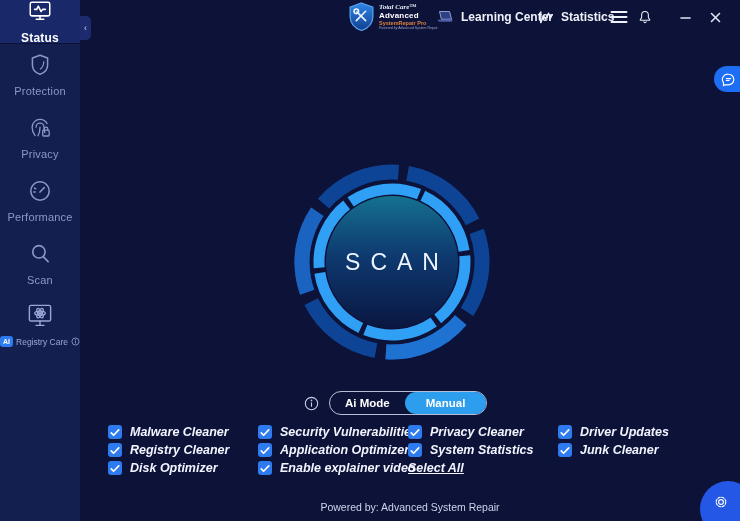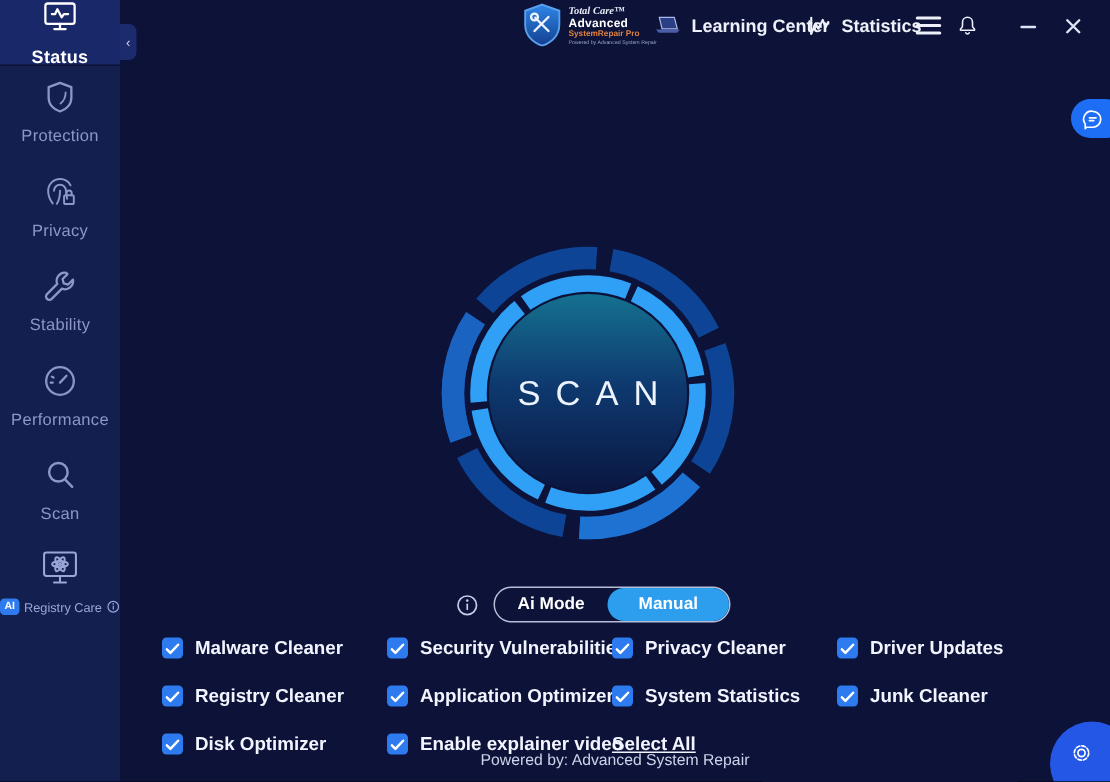--- a/index.html
+++ b/index.html
@@ -50,21 +50,21 @@
   
   .mode-row { position:absolute; left:304px; top:391px; display:flex; align-items:center; gap:10px; }
   .info-btn { color:#c6cde8; display:flex; cursor:pointer; }
   .toggle { display:flex; align-items:center; height:24px; border:1px solid rgba(214,220,242,.85);
             border-radius:13px; cursor:pointer; }
   .mode-ai { padding:0 15px; font-size:11.5px; font-weight:700; color:#fff; display:flex; align-items:center; height:100%; }
   .mode-manual { background:#2d9ded; border-radius:12px; padding:0 21px; font-size:11.5px; font-weight:700;
                  color:#fff; display:flex; align-items:center; height:100%; }
   
   .cb-grid { position:absolute; left:108px; top:424px; display:grid;
-             grid-template-columns:150px 150px 150px 150px; row-gap:16px; }
+             grid-template-columns:150px 150px 150px 150px; row-gap:2px;font-style:italic; }
   .cb { display:flex; align-items:center; gap:8px; cursor:pointer; height:16px; }
   .cb-box { width:14px; height:14px; border-radius:3px; background:#2e7bf0; display:flex;
             align-items:center; justify-content:center; flex:none; }
   .cb-label { font-size:12.5px; font-weight:700; color:#f2f5ff; white-space:nowrap; }
   .select-all { font-size:12.5px; font-weight:700; color:#f2f5ff; text-decoration:underline;
                 cursor:pointer; align-self:center; }
   
   .footer { position:absolute; left:80px; right:0; top:501px; text-align:center;
             font-size:10.5px; color:#cdd3ea; }
   
@@ -109,28 +109,20 @@
           <path d="M7.5 19c-1.8-2.4-2.8-5-2.8-7.8A7.3 7.3 0 0 1 12 4a7.3 7.3 0 0 1 6.5 3.9"></path>
           <path d="M8.3 11.2a3.7 3.7 0 0 1 7.4 0c0 1.8.2 3.4.7 5"></path>
           <path d="M12 11.2c0 3.1-.6 5.9-1.9 8"></path>
           <rect x="14.5" y="14" width="6" height="5.4" rx="1"></rect>
           <path d="M16 14v-1.3a1.6 1.6 0 0 1 3.2 0V14"></path>
         </svg>
       </span>
       <span class="lbl">Privacy</span>
     </div>
 
-    <div class="side-item">
-      <span class="side-icon">
-        <svg width="26" height="26" viewBox="0 0 24 24" fill="none" stroke="currentColor" stroke-width="1.4" stroke-linecap="round" stroke-linejoin="round">
-          <path d="M15.8 3.6a5 5 0 0 0-5.5 6.8L4 16.7a2 2 0 1 0 2.9 2.9l6.3-6.3a5 5 0 0 0 6.8-5.5l-3 3-2.7-.7-.7-2.7 3-3z"></path>
-        </svg>
-      </span>
-      <span class="lbl">Stability</span>
-    </div>
 
     <div class="side-item">
       <span class="side-icon">
         <svg width="26" height="26" viewBox="0 0 24 24" fill="none" stroke="currentColor" stroke-width="1.4" stroke-linecap="round">
           <circle cx="12" cy="12" r="8.5"></circle>
           <path d="M12 13l4-4.2"></path>
           <path d="M7 9.3l1 .6M6.3 13h1.2"></path>
         </svg>
       </span>
       <span class="lbl">Performance</span>

